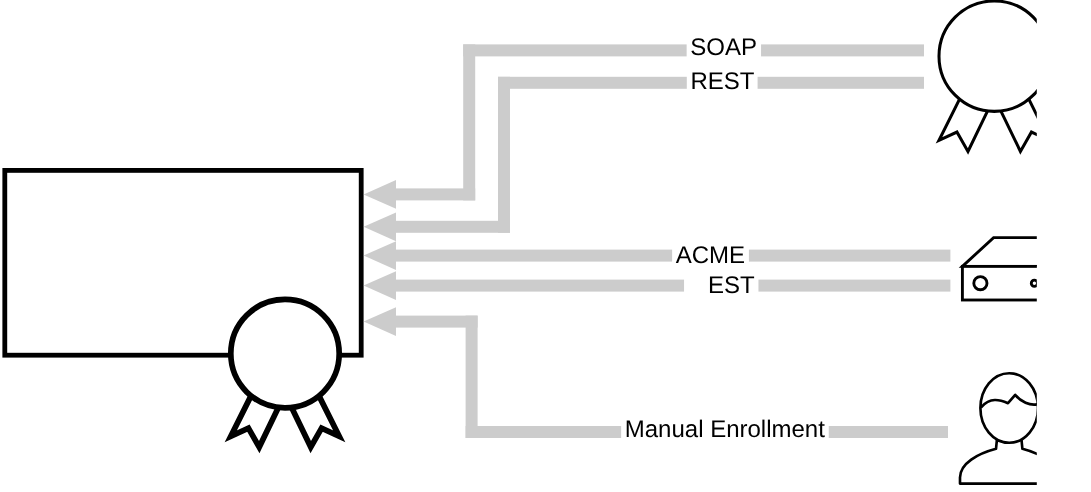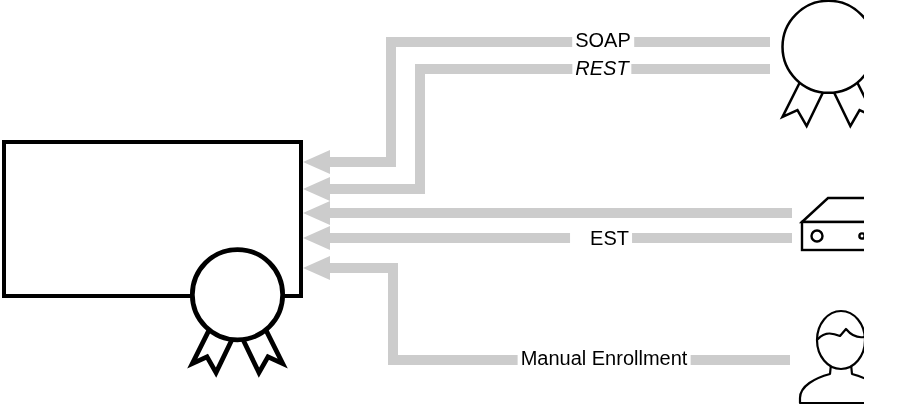--- a/index.html
+++ b/index.html
@@ -104,17 +104,18 @@
 
   <div class="icon" style="left:795px; top:303px; width:95px; height:105px;">
     <svg viewBox="0 0 95 105" fill="none" stroke="#000000" stroke-width="2.2" stroke-linejoin="round" stroke-linecap="round">
       <path d="M 36,61 L 35,71 C 20,75 5,83 5,95 L 5,100 L 87,100 L 87,95 C 87,83 72,75 57,71 L 56,61" fill="#ffffff"></path>
       <ellipse cx="46" cy="37" rx="24" ry="29" fill="#ffffff"></ellipse>
       <path d="M 23,36 C 30,28 38,30 45,33 L 51,26 C 56,32 63,35 69,34"></path>
     </svg>
   </div>
 
   <div class="lbl" style="left:603px; top:40px;">SOAP</div>
-  <div class="lbl" style="left:602px; top:68px;font-style:italic;">REST</div>
+  <div class="lbl" style="left:602px; top:68px;">REST</div>
+  <div class="lbl" style="left:592px; top:213px;">ACME</div>
   <div class="lbl" style="left:601px; top:238px;padding-left:20px;">EST</div>
   <div class="lbl" style="left:604px; top:358px;text-align:center;">Manual Enrollment</div>
 
 </div>
 
 </body></html>

